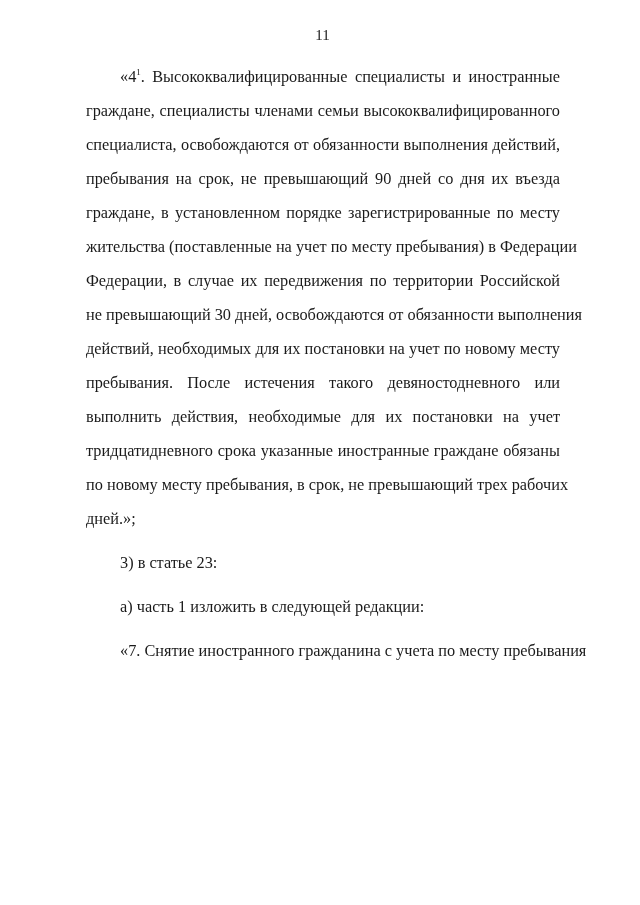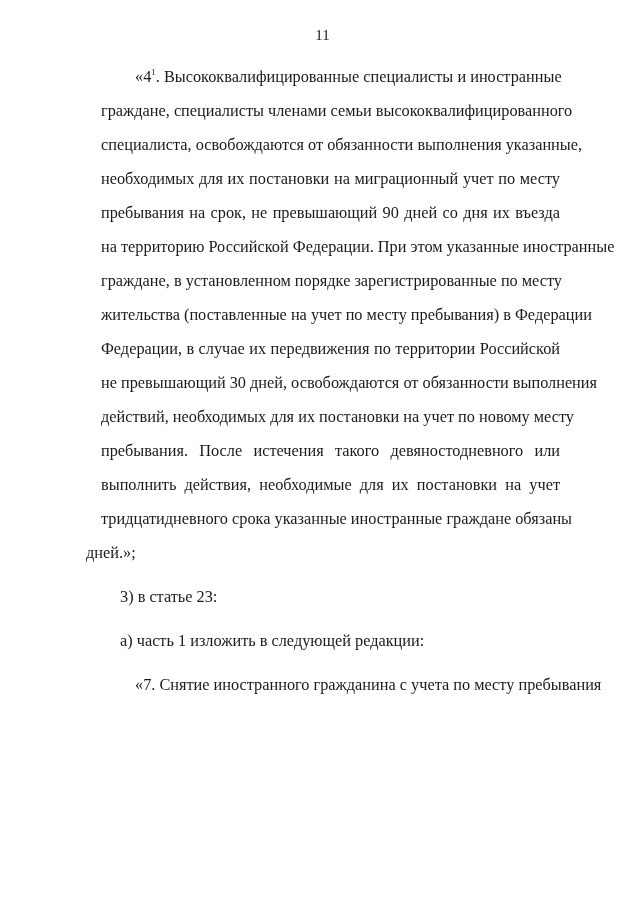--- a/index.html
+++ b/index.html
@@ -1,46 +1,45 @@
 <!DOCTYPE html>
 <html><head>
 <meta charset="utf-8">
 <style>
   html, body { margin: 0; padding: 0; background: #ffffff; }
   body { width: 640px; height: 905px; position: relative; overflow: hidden;
          font-family: "Liberation Serif", "DejaVu Serif", serif; color: #1a1a1a; }
   .page-number { position: absolute; top: 27px; left: 0; width: 645px; text-align: center; font-size: 15px; }
   .body { position: absolute; top: 60px; left: 86px; width: 474px; font-size: 16.3px; }
   .line { height: 34px; line-height: 34px; white-space: nowrap; }
-  .just { text-align: justify; text-align-last: justify; margin-left: 15px; }
+  .just { text-align: justify; text-align-last: justify; }
   .indent { padding-left: 34px; }
   .gap { height: 10px; }
   sup { font-size: 9px; line-height: 0; vertical-align: 7px; }
 </style>
 </head>
 <body>
 
 <div class="page-number">11</div>
 
 <div class="body">
   <div>
     <div class="line just indent"><span>«4</span><sup>1</sup><span>. Высококвалифицированные    специалисты    и    иностранные</span></div>
     <div class="line just">граждане,  специалисты  членами  семьи  высококвалифицированного</div>
-    <div class="line just">специалиста,  освобождаются  от  обязанности  выполнения  указанные,</div>
-    <div class="line just">необходимых  для  их  постановки  на  миграционный  учет  по  месту</div>
+    <div class="line just">специалиста,  освобождаются  от  обязанности  выполнения  действий,</div>
     <div class="line just">пребывания  на  срок,  не  превышающий   90  дней  со  дня  их  въезда</div>
-    <div class="line just">на территорию Российской Федерации.   При этом указанные иностранные</div>
     <div class="line just">граждане,  в  установленном  порядке  зарегистрированные  по  месту</div>
     <div class="line just">жительства (поставленные на учет по месту пребывания) в Федерации</div>
     <div class="line just">Федерации,  в  случае  их  передвижения  по  территории  Российской</div>
     <div class="line just">не  превышающий  30  дней,  освобождаются  от  обязанности  выполнения</div>
     <div class="line just">действий,  необходимых  для  их  постановки  на  учет  по  новому  месту</div>
     <div class="line just">пребывания.   После   истечения   такого   девяностодневного   или</div>
     <div class="line just">выполнить  действия,  необходимые  для  их  постановки  на  учет</div>
     <div class="line just">тридцатидневного  срока  указанные  иностранные  граждане  обязаны</div>
+    <div class="line just">по новому месту пребывания,  в срок,  не  превышающий  трех  рабочих</div>
     <div class="line">дней.»;</div>
   </div>
   <div class="gap"></div>
   <div>
     <div class="line indent">3) в статье 23:</div>
   </div>
   <div class="gap"></div>
   <div>
     <div class="line indent">а) часть 1  изложить в следующей редакции:</div>
   </div>

